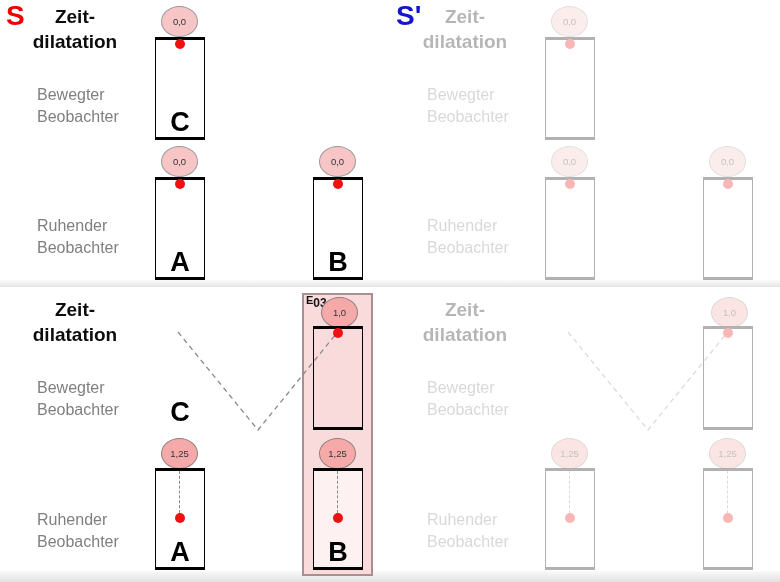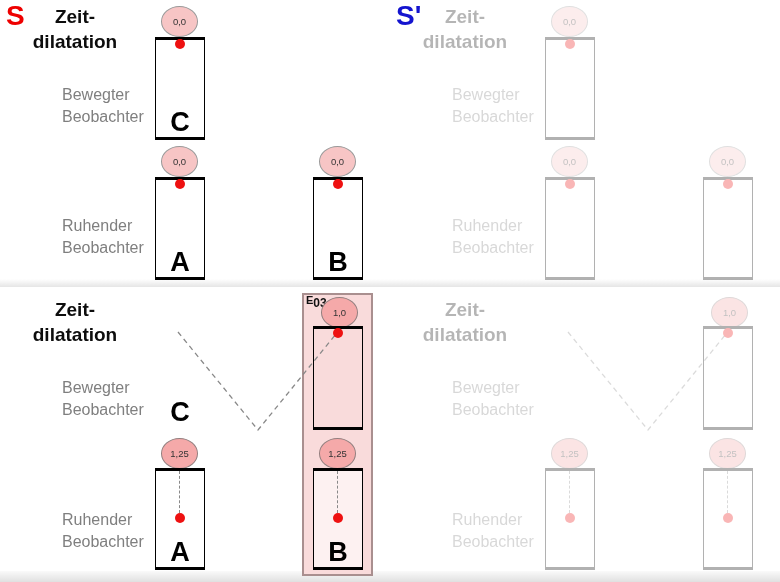--- a/index.html
+++ b/index.html
@@ -14,21 +14,21 @@
   #q-br{left:390px;top:287px;height:295px;}
   .faded{position:absolute;left:0;top:0;width:390px;height:295px;opacity:0.30;}
 
   .slabel{position:absolute;left:6px;top:1px;font-size:28px;font-weight:bold;line-height:30px;}
   .slabel.s{color:var(--accent-s,#ee0000);}
   .slabel.sp{color:var(--accent-s-prime,#1414cf);}
 
   .title{position:absolute;left:25px;width:100px;text-align:center;
          font-size:19px;font-weight:bold;color:#0d0d0d;line-height:25px;}
   .obs{position:absolute;left:37px;width:120px;font-size:16px;line-height:22px;
-       color:var(--text-gray,#7f7f7f);margin-left:25px;}
+       color:var(--text-gray,#7f7f7f);}
 
   .lclock{position:absolute;width:50px;height:103px;background:#ffffff;box-sizing:border-box;
           border:solid #000;border-width:3px 1.5px 3px 1.5px;}
   .lclock.transparent{background:transparent;}
   .lclock.pinkfill{background:#fdf1f1;}
   .letter{position:absolute;left:0;bottom:1px;width:100%;text-align:center;
           font-size:27px;font-weight:bold;color:#000;line-height:28px;}
   .letter-standalone{position:absolute;width:30px;text-align:center;
           font-size:27px;font-weight:bold;color:#000;line-height:28px;}
 

